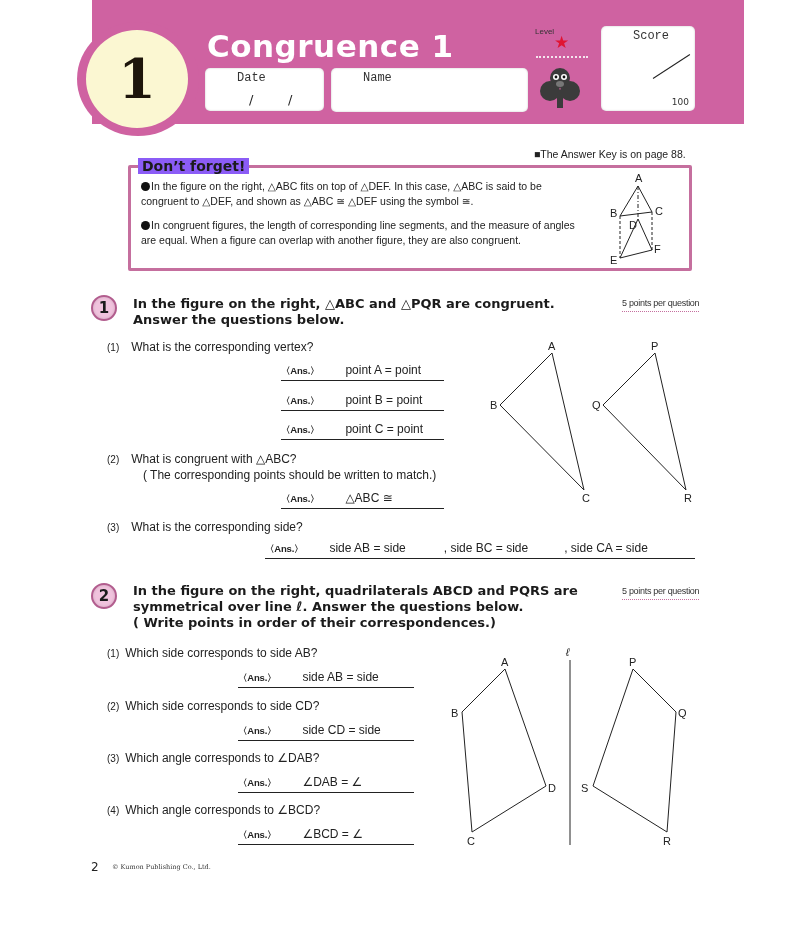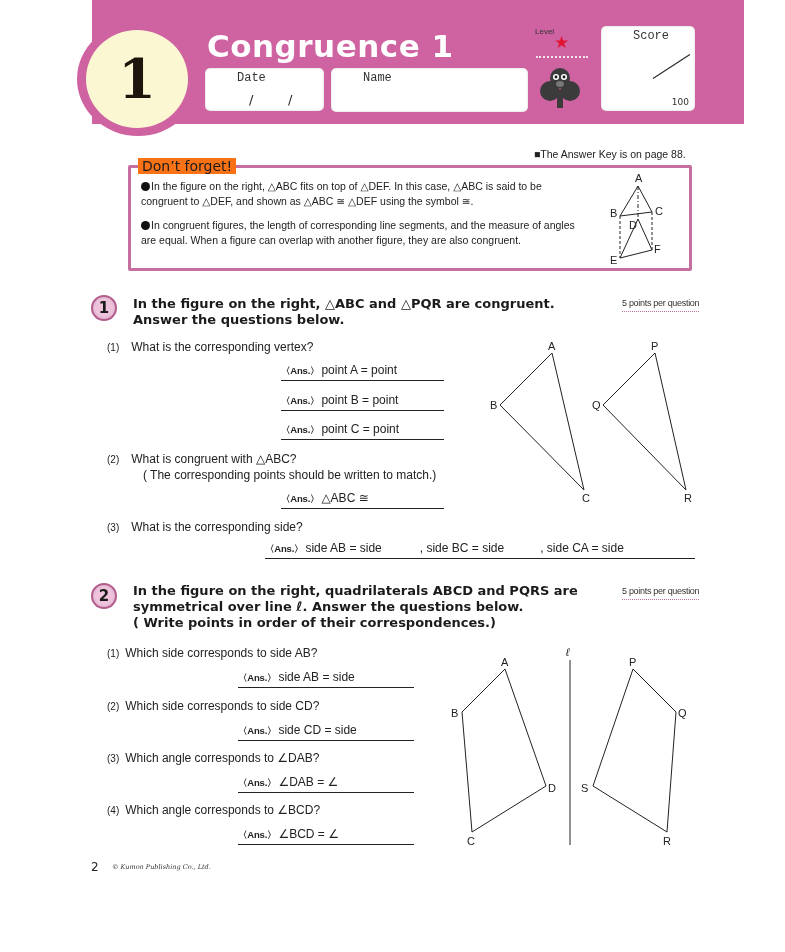--- a/index.html
+++ b/index.html
@@ -49,22 +49,22 @@
   .score-max { position: absolute; right: 6px; bottom: 4px; font-size: 9px; color: #333; }
 
   .answer-key { position: absolute; left: 534px; top: 130px; font-size: 10.5px; color: #222; font-family: "Liberation Sans", sans-serif; margin-top: 18px; }
 
   
   .dont-forget {
     position: absolute; left: 128px; top: 165px; width: 564px; height: 106px;
     border: 3px solid #c56f9e; border-radius: 2px;
   }
   .df-title {
-    position: absolute; left: 138px; top: 158px; padding: 0 4px; background: #f97316;
-    font-weight: normal; font-size: 14px; color: #1b1b1b;
+    position: absolute; left: 138px; top: 158px; padding: 0 4px; background: #8b5cf6;
+    font-weight: bold; font-size: 14px; color: #1b1b1b;
   }
   .df-bullet {
     position: absolute; left: 141px; width: 440px; font-size: 10.5px; line-height: 15px; color: #222;
     font-family: "Liberation Sans", sans-serif;
   }
   .df-bullet .dot { display: inline-block; width: 9px; height: 9px; border-radius: 50%; background: #111; margin-right: 1px; vertical-align: -1px; }
   .df-figure { position: absolute; left: 600px; top: 172px; width: 80px; height: 95px; }
 
   
   .q-num {
@@ -78,29 +78,29 @@
   .points {
     position: absolute; font-size: 9px; color: #333; font-family: "Liberation Sans", sans-serif;
     border-bottom: 1px dotted #c56f9e; padding-bottom: 3px; letter-spacing: -0.3px;
   }
   .sub-q { position: absolute; font-size: 12px; color: #222; font-family: "Liberation Sans", sans-serif; white-space: nowrap; }
   .sub-q .paren { font-size: 10px; margin-right: 12px; }
   .ans-line {
     position: absolute; border-bottom: 1px solid #222; height: 18px;
     font-size: 12px; color: #222; font-family: "Liberation Sans", sans-serif; white-space: nowrap;
   }
-  .ans-tag { font-size: 9.5px; font-weight: bold; margin-right: 2px; letter-spacing: -0.2px; }
+  .ans-tag { font-size: 9.5px; font-weight: bold; margin-right: 26px; letter-spacing: -0.2px; }
   .ans-text { }
   .gap { display: inline-block; }
 
   .fig { position: absolute; }
   svg text { font-family: "Liberation Sans", sans-serif; font-size: 11px; fill: #222; }
 
   .footer-page { position: absolute; left: 91px; top: 860px; font-size: 12px; color: #222; }
-  .footer-copy { position: absolute; left: 112px; top: 863px; font-family: "DejaVu Serif", serif; font-style: italic; font-size: 6.5px; color: #333; text-align: center; }
+  .footer-copy { position: absolute; left: 112px; top: 863px; font-family: "DejaVu Serif", serif; font-size: 6.5px; color: #333; text-align: center; }
 </style>
 </head>
 <body>
 
 <div class="header-band"></div>
 <div class="unit-badge-ring"></div>
 <div class="unit-badge">1</div>
 <div class="page-title">Congruence 1</div>
 
 <div class="field-box date-box">

